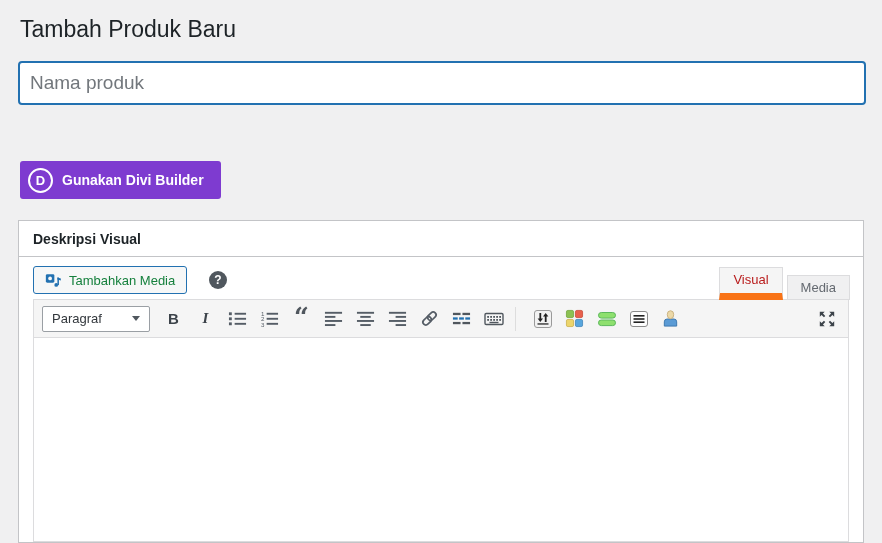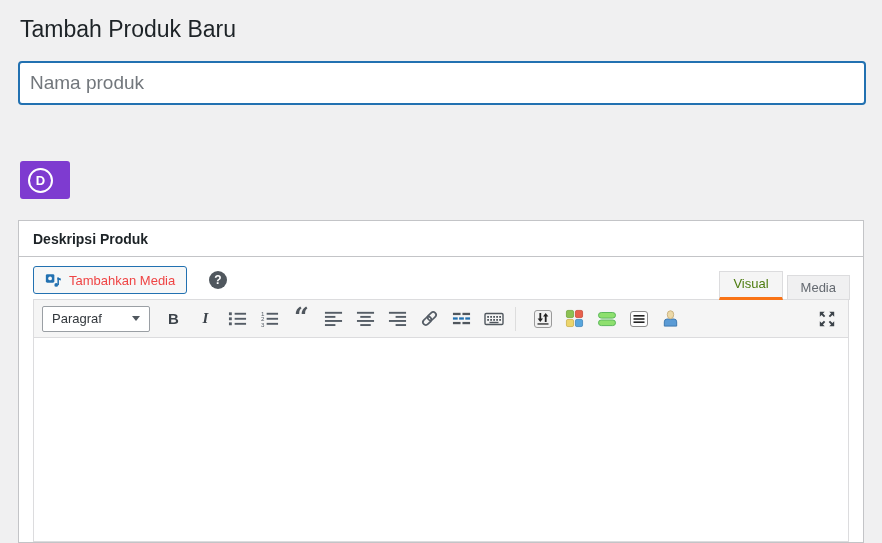--- a/index.html
+++ b/index.html
@@ -22,29 +22,29 @@
     display:flex; align-items:center; justify-content:center; font-size:13px; font-weight:bold; color:#fff; }
 
   .panel { position:absolute; left:18px; top:220px; width:846px; height:323px;
     background:#fff; border:1px solid #c3c4c7; }
   .panel-header { padding:10px 14px 9px; font-size:14px; font-weight:bold; color:#1d2327;
     border-bottom:1px solid #c3c4c7; }
 
   .editor-tools { position:relative; height:42px; }
   .media-btn { position:absolute; left:14px; top:9px; height:28px; display:inline-flex;
     align-items:center; gap:7px; padding:0 11px; background:#f6f7f7; border:1px solid #2271b1;
-    border-radius:3px; color:#ef4444; font-size:13px; cursor:pointer; font-family:"Liberation Sans", sans-serif; }
+    border-radius:3px; color:#15803d; font-size:13px; cursor:pointer; font-family:"Liberation Sans", sans-serif; }
   .help-dot { position:absolute; left:190px; top:14px; width:18px; height:18px; border-radius:50%;
     background:#50575e; color:#fff; font-size:12px; font-weight:bold; display:flex;
     align-items:center; justify-content:center; cursor:pointer; }
 
   .editor-tabs { position:absolute; right:13px; bottom:-1px; display:flex; gap:4px; align-items:flex-end; }
   .tab { font-size:13px; color:#646970; padding:4px 13px; border:1px solid #dcdcde;
     background:#f0f0f1; cursor:pointer; }
-  .tab.active { background:#f5f5f5; border-bottom:3px solid #f97316; padding-bottom:6px; color:#4d7c0f;text-align:center; }
+  .tab.active { background:#f5f5f5; border-bottom:7px solid #f97316; padding-bottom:6px; color:#b91c1c;text-align:center; }
 
   .editor-container { margin:0 14px; border:1px solid #dcdcde; height:243px; display:flex; flex-direction:column; }
   .mce-toolbar { position:relative; height:38px; background:#f5f5f5; border-bottom:1px solid #dcdcde;
     display:flex; align-items:center; padding:0 8px; flex:none; }
   .format-select { width:108px; height:26px; background:#fff; border:1px solid #9a9fa4; border-radius:2px;
     display:flex; align-items:center; justify-content:space-between; padding:0 9px; cursor:pointer; }
   .format-select .lbl { font-size:13px; color:#32373c; }
   .caret-down { width:0; height:0; border-left:4px solid transparent; border-right:4px solid transparent;
     border-top:5px solid #50575e; }
   .tb-btn { width:27px; height:24px; display:flex; align-items:center; justify-content:center;
@@ -63,24 +63,25 @@
 <body>
 
 <div class="stage">
 
   <h1 class="page-title">Tambah Produk Baru</h1>
 
   <input class="title-input" type="text" placeholder="Nama produk" style="">
 
   <button class="divi-btn">
     <span class="divi-logo">D</span>
+    <span>Gunakan Divi Builder</span>
   </button>
 
   <div class="panel">
-    <div class="panel-header">Deskripsi Produk</div>
+    <div class="panel-header">Deskripsi Visual</div>
 
     <div class="editor-tools">
       <button class="media-btn">
         <span>
           <svg width="17" height="17" viewBox="0 0 20 20">
             <rect x="1" y="2.5" width="10" height="10" rx="1.6" fill="#2271b1"></rect>
             <circle cx="6" cy="7.5" r="2.2" fill="#f6f7f7"></circle>
             <circle cx="13.2" cy="15.2" r="2.2" fill="#2271b1"></circle>
             <rect x="14.6" y="6.5" width="1.8" height="9" fill="#2271b1"></rect>
             <path d="M14.6,6.5 l4,1.2 v2.4 l-4,-1.2 z" fill="#2271b1"></path>

